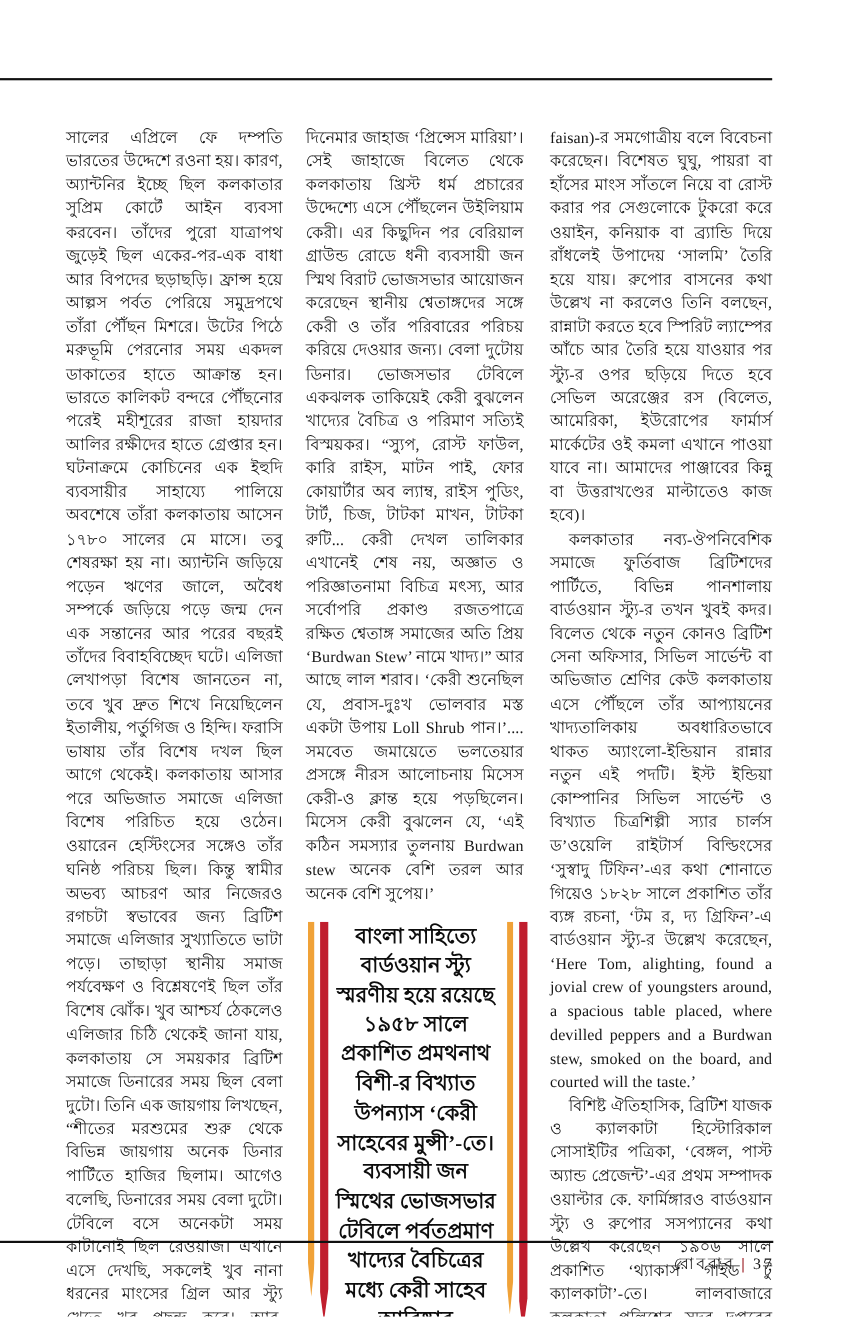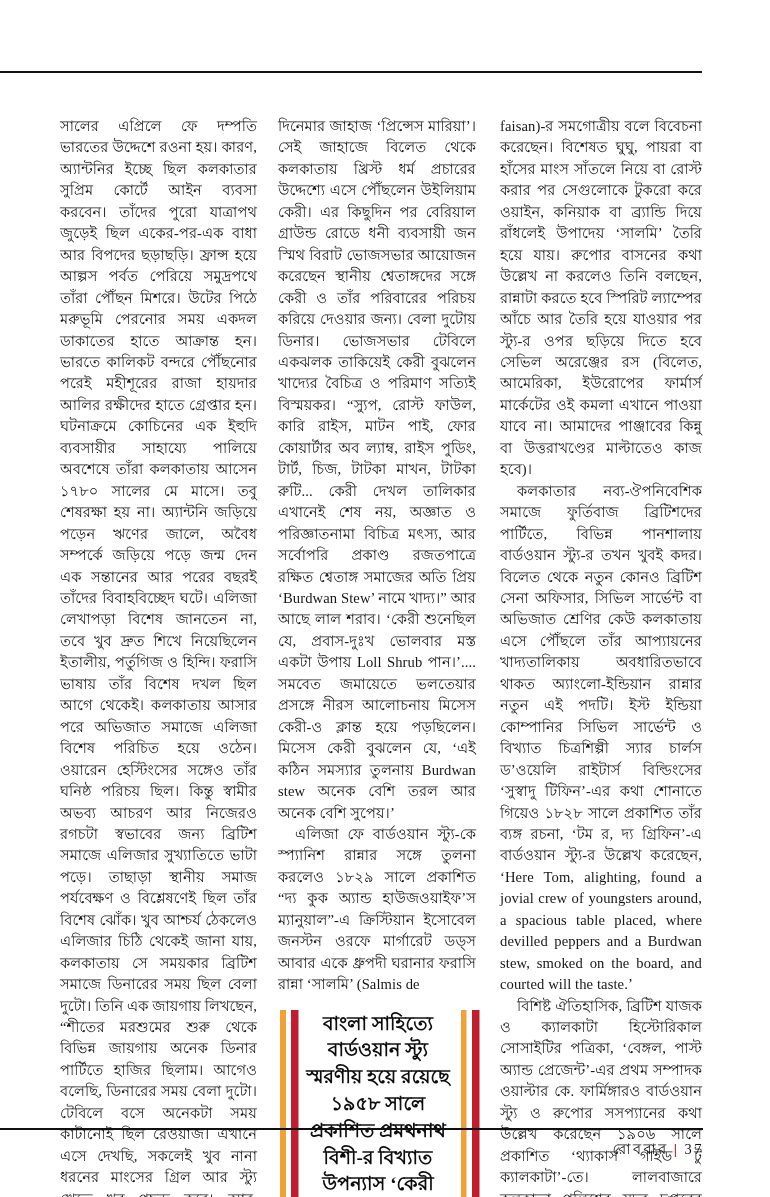--- a/index.html
+++ b/index.html
@@ -74,21 +74,20 @@
 
   <div class="content">
 
     <div class="col col-1">
       <p>সালের এপ্রিলে ফে দম্পতি ভারতের উদ্দেশে রওনা হয়। কারণ, অ্যান্টনির ইচ্ছে ছিল কলকাতার সুপ্রিম কোর্টে আইন ব্যবসা করবেন। তাঁদের পুরো যাত্রাপথ জুড়েই ছিল একের-পর-এক বাধা আর বিপদের ছড়াছড়ি। ফ্রান্স হয়ে আল্পস পর্বত পেরিয়ে সমুদ্রপথে তাঁরা পৌঁছন মিশরে। উটের পিঠে মরুভূমি পেরনোর সময় একদল ডাকাতের হাতে আক্রান্ত হন। ভারতে কালিকট বন্দরে পৌঁছনোর পরেই মহীশূরের রাজা হায়দার আলির রক্ষীদের হাতে গ্রেপ্তার হন। ঘটনাক্রমে কোচিনের এক ইহুদি ব্যবসায়ীর সাহায্যে পালিয়ে অবশেষে তাঁরা কলকাতায় আসেন ১৭৮০ সালের মে মাসে। তবু শেষরক্ষা হয় না। অ্যান্টনি জড়িয়ে পড়েন ঋণের জালে, অবৈধ সম্পর্কে জড়িয়ে পড়ে জন্ম দেন এক সন্তানের আর পরের বছরই তাঁদের বিবাহবিচ্ছেদ ঘটে। এলিজা লেখাপড়া বিশেষ জানতেন না, তবে খুব দ্রুত শিখে নিয়েছিলেন ইতালীয়, পর্তুগিজ ও হিন্দি। ফরাসি ভাষায় তাঁর বিশেষ দখল ছিল আগে থেকেই। কলকাতায় আসার পরে অভিজাত সমাজে এলিজা বিশেষ পরিচিত হয়ে ওঠেন। ওয়ারেন হেস্টিংসের সঙ্গেও তাঁর ঘনিষ্ঠ পরিচয় ছিল। কিন্তু স্বামীর অভব্য আচরণ আর নিজেরও রগচটা স্বভাবের জন্য ব্রিটিশ সমাজে এলিজার সুখ্যাতিতে ভাটা পড়ে। তাছাড়া স্থানীয় সমাজ পর্যবেক্ষণ ও বিশ্লেষণেই ছিল তাঁর বিশেষ ঝোঁক। খুব আশ্চর্য ঠেকলেও এলিজার চিঠি থেকেই জানা যায়, কলকাতায় সে সময়কার ব্রিটিশ সমাজে ডিনারের সময় ছিল বেলা দুটো। তিনি এক জায়গায় লিখছেন, “শীতের মরশুমের শুরু থেকে বিভিন্ন জায়গায় অনেক ডিনার পার্টিতে হাজির ছিলাম। আগেও বলেছি, ডিনারের সময় বেলা দুটো। টেবিলে বসে অনেকটা সময় কাটানোই ছিল রেওয়াজ। এখানে এসে দেখছি, সকলেই খুব নানা ধরনের মাংসের গ্রিল আর স্ট্যু খেতে খুব পছন্দ করে। আর, সেগুলো পরিবেশন করা হয় একদম গরম-গরম। বার্ডওয়ান স্ট্যু পরিবেশনে তো অনেক সময় লাগে। মাছ, মাংস, মোরগ টেবিলে যা থাকে সব দিয়েই এই স্ট্যু বানানো হয়। এটা অনেকটা স্প্যানিশ স্যুপ ‘ওইয়া পোদ্রিদা’-র মতো। অনেকেই মনে করেন, রুপোর বাসনে না রাঁধলে এই জিনিস তেমন ভাল হয় না। অবশ্য এই ব্যাপারে আমি মন্তব্য করতে চাই না। সাদাসিধে খাবারেই আমি তৃপ্ত, স্বাদগ্রহণে এমন বিলাসী প্রশ্রয়ে আমি রাজি নই।”</p>
 
     </div>
 
     <div class="col col-2">
       <p>দিনেমার জাহাজ ‘প্রিন্সেস মারিয়া’। সেই জাহাজে বিলেত থেকে কলকাতায় খ্রিস্ট ধর্ম প্রচারের উদ্দেশ্যে এসে পৌঁছলেন উইলিয়াম কেরী। এর কিছুদিন পর বেরিয়াল গ্রাউন্ড রোডে ধনী ব্যবসায়ী জন স্মিথ বিরাট ভোজসভার আয়োজন করেছেন স্থানীয় শ্বেতাঙ্গদের সঙ্গে কেরী ও তাঁর পরিবারের পরিচয় করিয়ে দেওয়ার জন্য। বেলা দুটোয় ডিনার। ভোজসভার টেবিলে একঝলক তাকিয়েই কেরী বুঝলেন খাদ্যের বৈচিত্র ও পরিমাণ সত্যিই বিস্ময়কর। “স্যুপ, রোস্ট ফাউল, কারি রাইস, মাটন পাই, ফোর কোয়ার্টার অব ল্যাম্ব, রাইস পুডিং, টার্ট, চিজ, টাটকা মাখন, টাটকা রুটি... কেরী দেখল তালিকার এখানেই শেষ নয়, অজ্ঞাত ও পরিজ্ঞাতনামা বিচিত্র মৎস্য, আর সর্বোপরি প্রকাণ্ড রজতপাত্রে রক্ষিত শ্বেতাঙ্গ সমাজের অতি প্রিয় ‘Burdwan Stew’ নামে খাদ্য।” আর আছে লাল শরাব। ‘কেরী শুনেছিল যে, প্রবাস-দুঃখ ভোলবার মস্ত একটা উপায় Loll Shrub পান।’.... সমবেত জমায়েতে ভলতেয়ার প্রসঙ্গে নীরস আলোচনায় মিসেস কেরী-ও ক্লান্ত হয়ে পড়ছিলেন। মিসেস কেরী বুঝলেন যে, ‘এই কঠিন সমস্যার তুলনায় Burdwan stew অনেক বেশি তরল আর অনেক বেশি সুপেয়।’</p>
-      <p class="indent">এলিজা ফে বার্ডওয়ান স্ট্যু-কে স্প্যানিশ রান্নার সঙ্গে তুলনা করলেও ১৮২৯ সালে প্রকাশিত “দ্য কুক অ্যান্ড হাউজওয়াইফ’স ম্যানুয়াল”-এ ক্রিস্টিয়ান ইসোবেল জনস্টন ওরফে মার্গারেট ডড্স আবার একে ধ্রুপদী ঘরানার ফরাসি রান্না ‘সালমি’ (Salmis de</p>
 
       <div class="pull-quote">
         <div class="ribbon l-orange" style="background: rgb(240, 162, 56);"></div>
         <div class="ribbon l-red" style="background: rgb(192, 30, 46);"></div>
         <div class="quote-text">বাংলা সাহিত্যে বার্ডওয়ান স্ট্যু স্মরণীয় হয়ে রয়েছে ১৯৫৮ সালে প্রকাশিত প্রমথনাথ বিশী-র বিখ্যাত উপন্যাস ‘কেরী সাহেবের মুন্সী’-তে। ব্যবসায়ী জন স্মিথের ভোজসভার টেবিলে পর্বতপ্রমাণ খাদ্যের বৈচিত্রের মধ্যে কেরী সাহেব আবিষ্কার করেছিলেন “শ্বেতাঙ্গ সমাজের অতি প্রিয় ‘Burdwan Stew’.”</div>
         <div class="ribbon r-orange" style="background: rgb(240, 162, 56);"></div>
         <div class="ribbon r-red" style="background: rgb(192, 30, 46);"></div>
       </div>
     </div>
 

